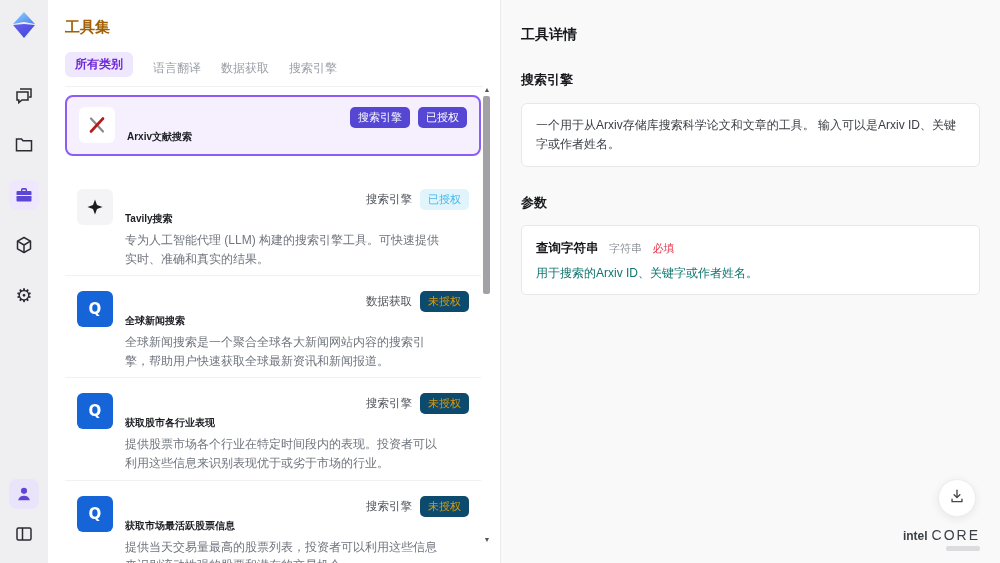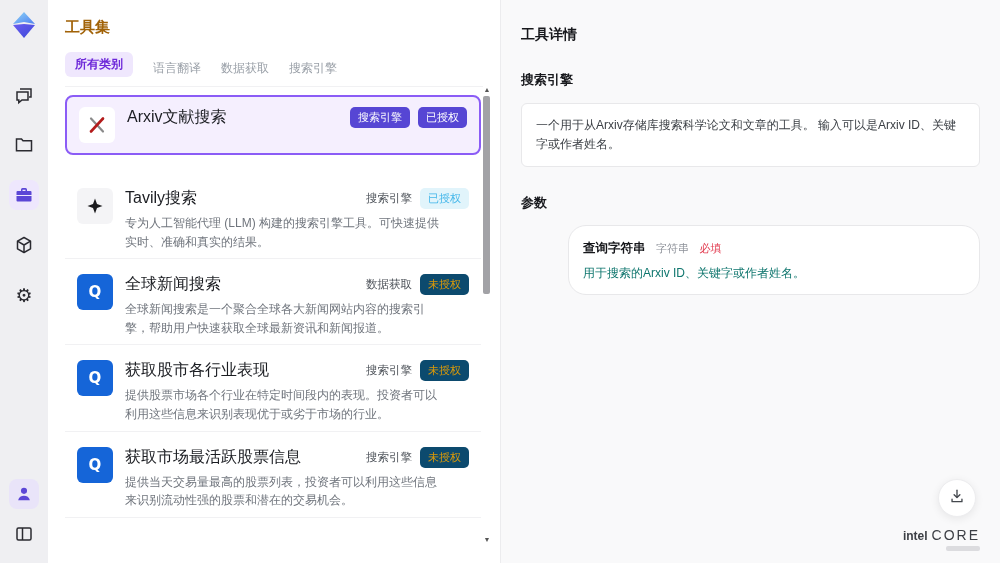--- a/index.html
+++ b/index.html
@@ -53,21 +53,21 @@
     width:36px; height:36px; border-radius:6px; flex:0 0 36px;
     display:flex; align-items:center; justify-content:center;
   }
   .icon-white { background:#ffffff; }
   .icon-gray  { background:#f4f4f6; }
   .icon-blue  { background:#1565d8; color:#fff; font-weight:bold; font-size:15px;
                 font-family:"DejaVu Sans",sans-serif; }
 
   .tool-body { flex:1; min-width:0; }
   .tool-top { display:flex; align-items:flex-start; }
-  .tool-title { font-size:16px; font-weight:normal; color:#1b1d22; }
+  .tool-title { font-size:10px; font-weight:bold; color:#1b1d22;margin-top:23px; }
   .badges { margin-left:auto; display:flex; gap:8px; align-items:center; flex:0 0 auto; }
   .badge { font-size:11px; padding:3px 8px; border-radius:5px; white-space:nowrap; }
   .badge-solid  { background:#5646d4; color:#ffffff; }
   .tag-plain    { font-size:11.5px; color:#4e535a; white-space:nowrap; }
   .badge-blue   { background:#e1f4fb; color:#45b7ea; }
   .badge-yellow { background:#0c4a6e; color:#dd9a07; }
   .tool-desc { margin-top:5px; font-size:12px; line-height:1.55; color:#70757d; max-width:322px; }
 
   
   .scrollbar { position:absolute; left:434px; top:86px; width:10px; height:462px; }
@@ -83,23 +83,22 @@
     position:absolute; left:500px; top:0; width:500px; height:563px;
     background:#f9f9fa; border-left:1px solid #ececee; padding:20px 20px 0 20px;
   }
   .details-title { font-size:14px; font-weight:bold; color:#17181c; margin-top:6px;font-family:Liberation Mono, monospace; }
   .section-heading { font-size:13px; font-weight:bold; color:#17181c; margin-top:27px; }
   .intro-box {
     margin-top:14px; background:#ffffff; border:1px solid #e8e8ea; border-radius:6px;
     padding:12px 14px; font-size:12px; color:#3c4046; line-height:1.6;
   }
   .param-card {
-    margin-top:13px; background:#ffffff; border:1px solid #e8e8ea; border-radius:18px;
+    margin-top:13px; background:#ffffff; border:1px solid #e8e8ea; border-radius:5px;
     padding:12px 14px;
-    margin-left:47px;
   }
   .param-name { font-size:12.5px; font-weight:bold; color:#17181c; }
   .param-type { font-size:11px; color:#8d9199; margin-left:6px; }
   .param-required { font-size:11px; color:#e23c50; margin-left:6px; }
   .param-desc { margin-top:8px; font-size:12px; color:#0f766e; }
 
   
   .download-fab {
     position:absolute; right:24px; bottom:46px; width:38px; height:38px; border-radius:50%;
     background:#ffffff; border:1px solid #ededef; box-shadow:0 2px 8px rgba(0,0,0,.08);

